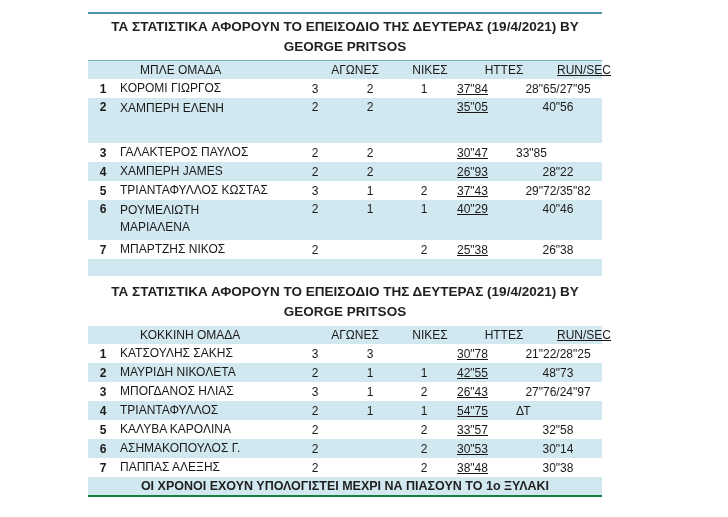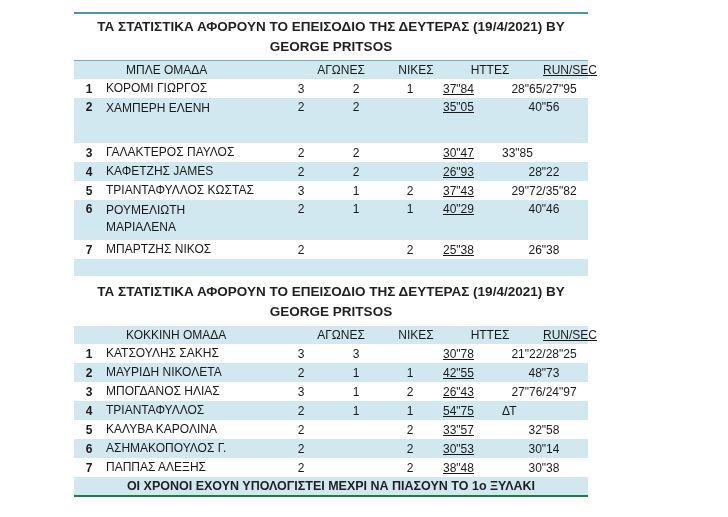--- a/index.html
+++ b/index.html
@@ -5,21 +5,21 @@
   html, body {
     margin: 0; padding: 0;
     width: 728px; height: 517px;
     background: #ffffff;
     font-family: "Liberation Sans", sans-serif;
     color: #1a1a1a;
     overflow: hidden;
   }
   .sheet {
     position: absolute;
-    left: 74px; top: 12px;
+    left: 88px; top: 12px;
     width: 514px;
   }
   .top-border { border-top: 2px solid #4e95aa; }
   .title {
     text-align: center;
     font-weight: bold;
     font-size: 13.5px;
     line-height: 20px;
     padding: 3px 0 3px 0;
     color: #1f1f1f;
@@ -107,21 +107,21 @@
           <span class="cell c-num">3</span>
           <span class="cell c-name">ΓΑΛΑΚΤΕΡΟΣ ΠΑΥΛΟΣ</span>
           <span class="cell c-mid">2</span>
           <span class="cell c-mid">2</span>
           <span class="cell c-mid"></span>
           <span class="cell c-run">30"47</span>
           <span class="cell c-run2 left">33"85</span>
         </div>
         <div class="trow stripe">
           <span class="cell c-num">4</span>
-          <span class="cell c-name">ΚΑΦΕΤΖΗΣ JAMES</span>
+          <span class="cell c-name">ΧΑΜΠΕΡΗ JAMES</span>
           <span class="cell c-mid">2</span>
           <span class="cell c-mid">2</span>
           <span class="cell c-mid"></span>
           <span class="cell c-run">26"93</span>
           <span class="cell c-run2">28"22</span>
         </div>
         <div class="trow">
           <span class="cell c-num">5</span>
           <span class="cell c-name">ΤΡΙΑΝΤΑΦΥΛΛΟΣ ΚΩΣΤΑΣ</span>
           <span class="cell c-mid">3</span>

